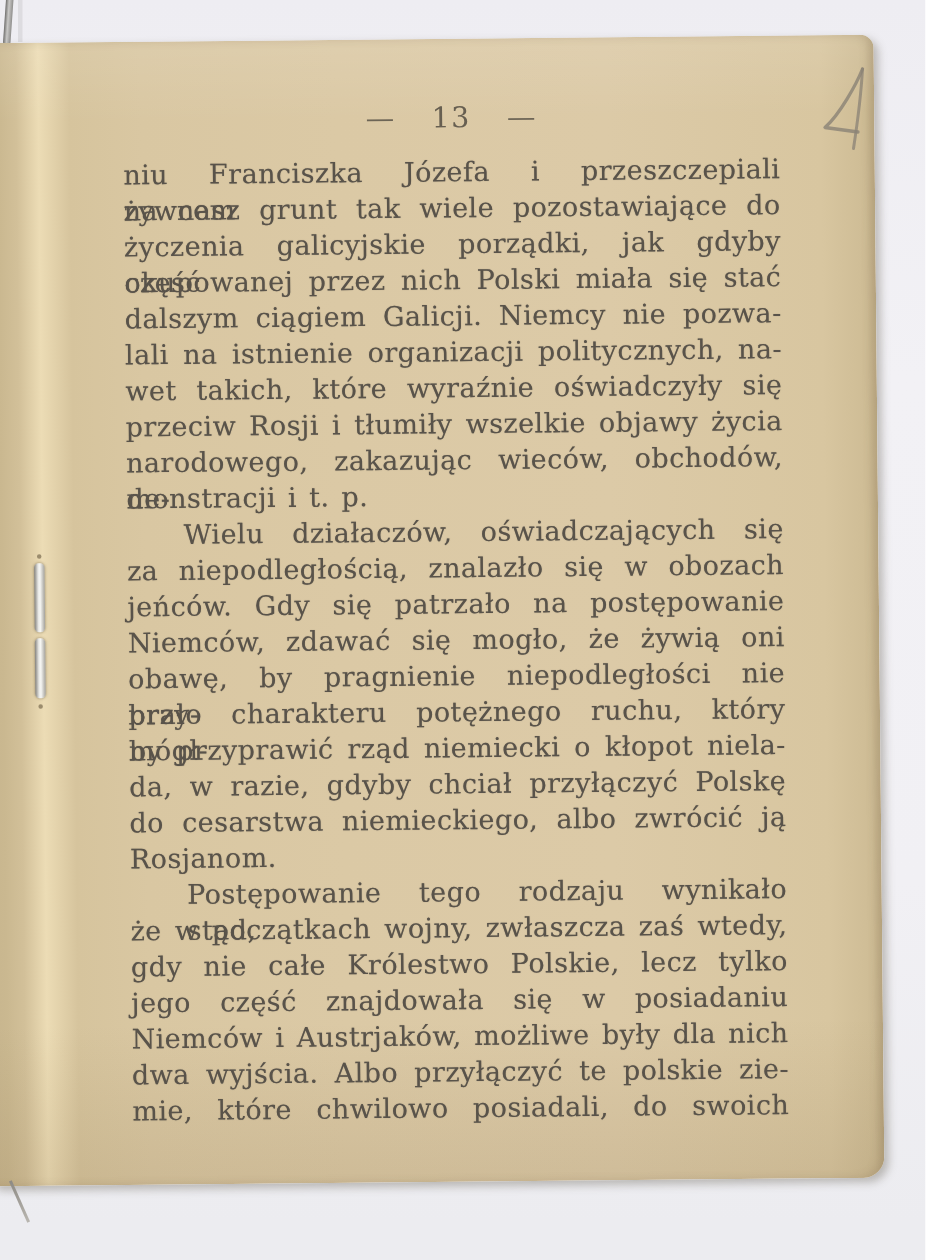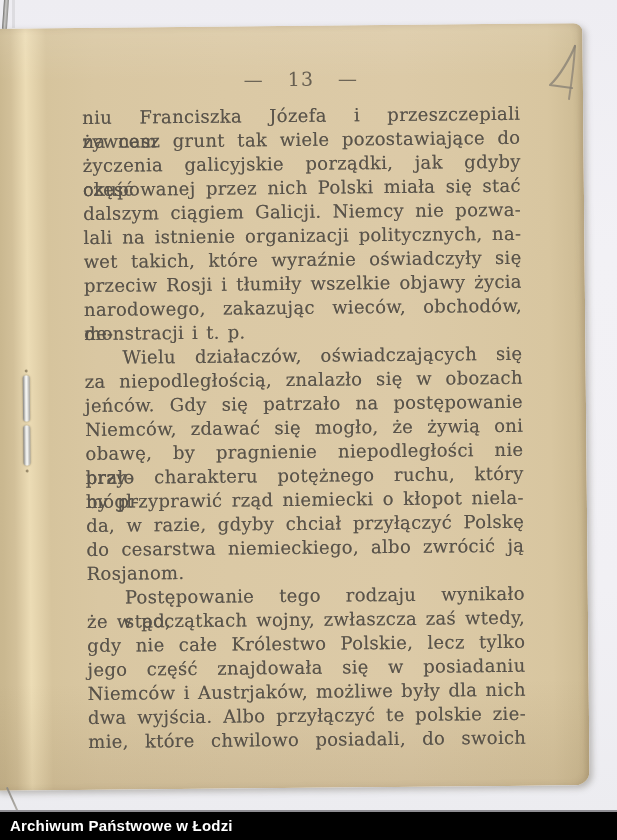--- a/index.html
+++ b/index.html
@@ -146,17 +146,14 @@
     <div class="staple-hole h2"></div>
   </div>
 
   <svg class="pencil-mark" viewBox="0 0 60 80">
     <path d="M 35 18 C 31 28 20 48 10 57 L 32 60" fill="none" stroke="#8a8276" stroke-width="2.2" stroke-linecap="round" stroke-linejoin="round" opacity="0.8"></path>
     <path d="M 35 18 C 34 36 31 58 29 71" fill="none" stroke="#8a8276" stroke-width="2" stroke-linecap="round" opacity="0.75"></path>
   </svg>
 
   <div class="bottom-wire"></div>
 
-  <div class="archive-bar">
-    <div class="label">Archiwum Państwowe w Łodzi</div>
-  </div>
 
 </div>
 
 </body></html>

